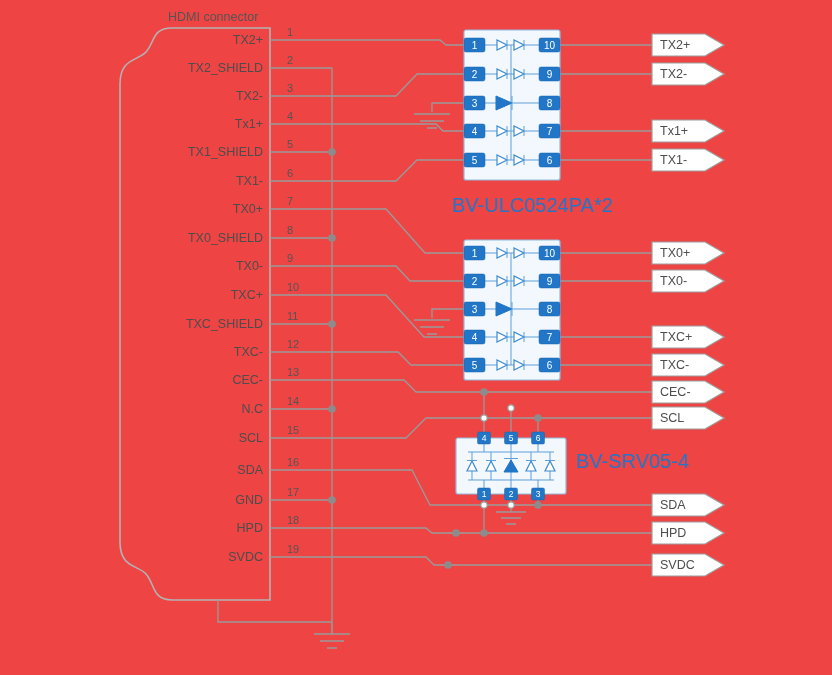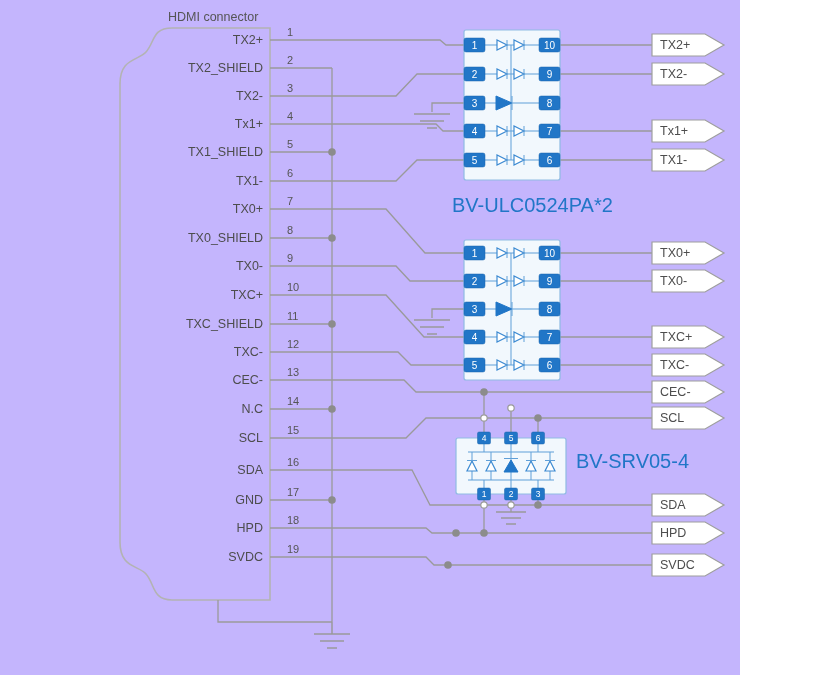--- a/index.html
+++ b/index.html
@@ -1,16 +1,16 @@
 <!DOCTYPE html>
 <html><head>
 <meta charset="utf-8">
 <style>
   html,body{margin:0;padding:0;background:#ffffff;}
-  .stage{width:740px;height:675px;position:relative;background:#c4b5fd;font-family:"Liberation Sans",sans-serif;}
+  .stage{width:832px;height:675px;position:relative;background:#ef4444;font-family:"Liberation Sans",sans-serif;}
   svg text{font-family:"Liberation Sans",sans-serif;}
   .title-label{font-size:12.5px;fill:#555;}
   .pin-label{font-size:12.5px;fill:#4d4d4d;text-anchor:end;}
   .pin-num{font-size:11px;fill:#555;}
   .flag-label{font-size:12.5px;fill:#4d4d4d;}
   .ic-label{font-size:20px;fill:#2176c7;}
   .pinbox-num{font-size:10px;fill:#fff;text-anchor:middle;}
   .srv-num{font-size:8.5px;fill:#fff;text-anchor:middle;}
   .wire{stroke:#9a9a9a;stroke-width:1.3;fill:none;}
   .outline{stroke:#b3b3b3;stroke-width:1.6;fill:none;}

